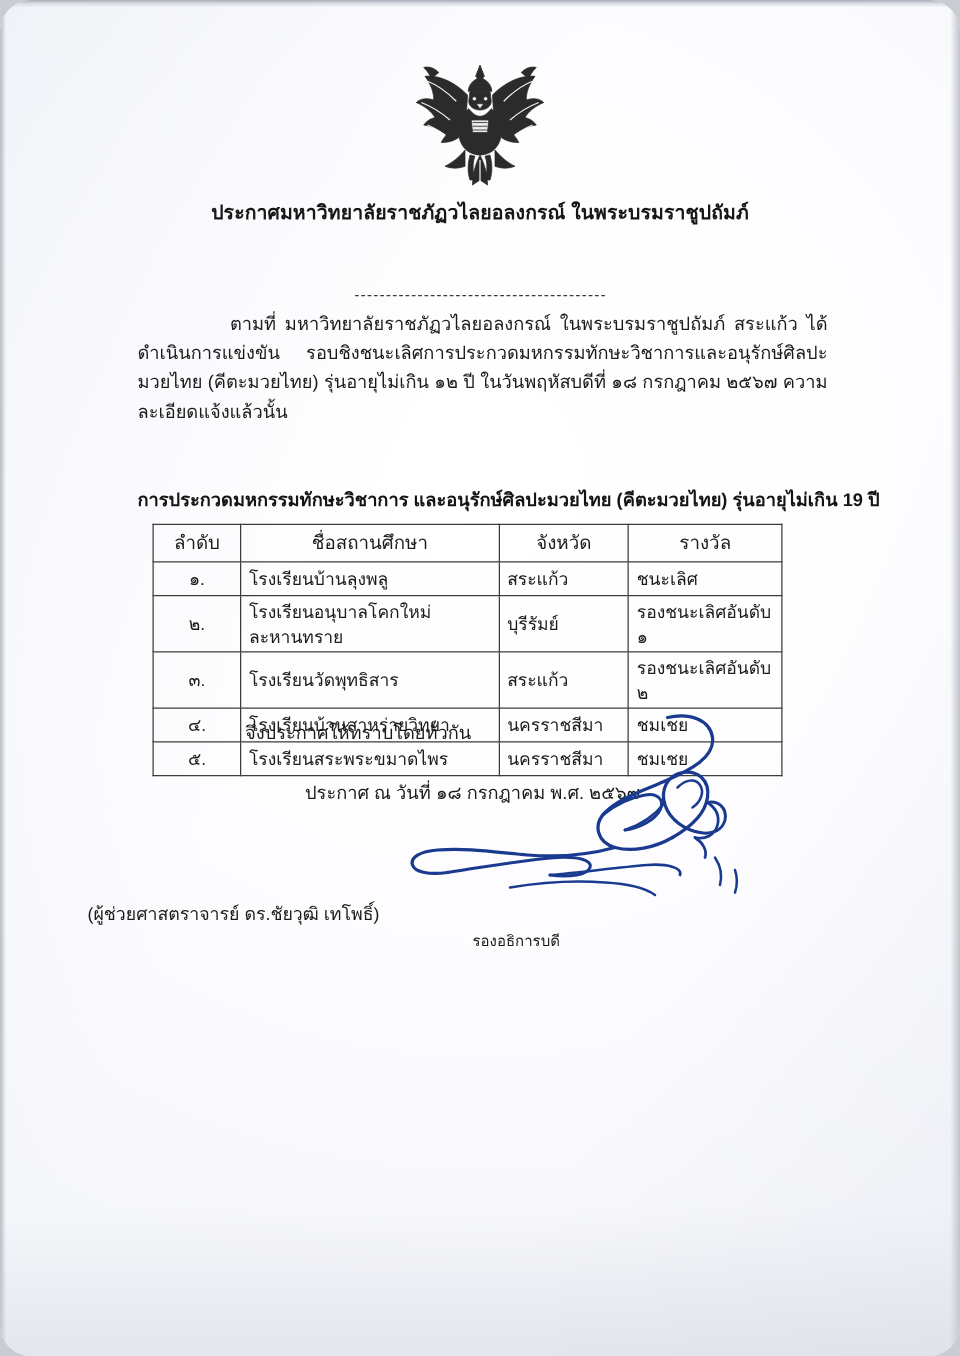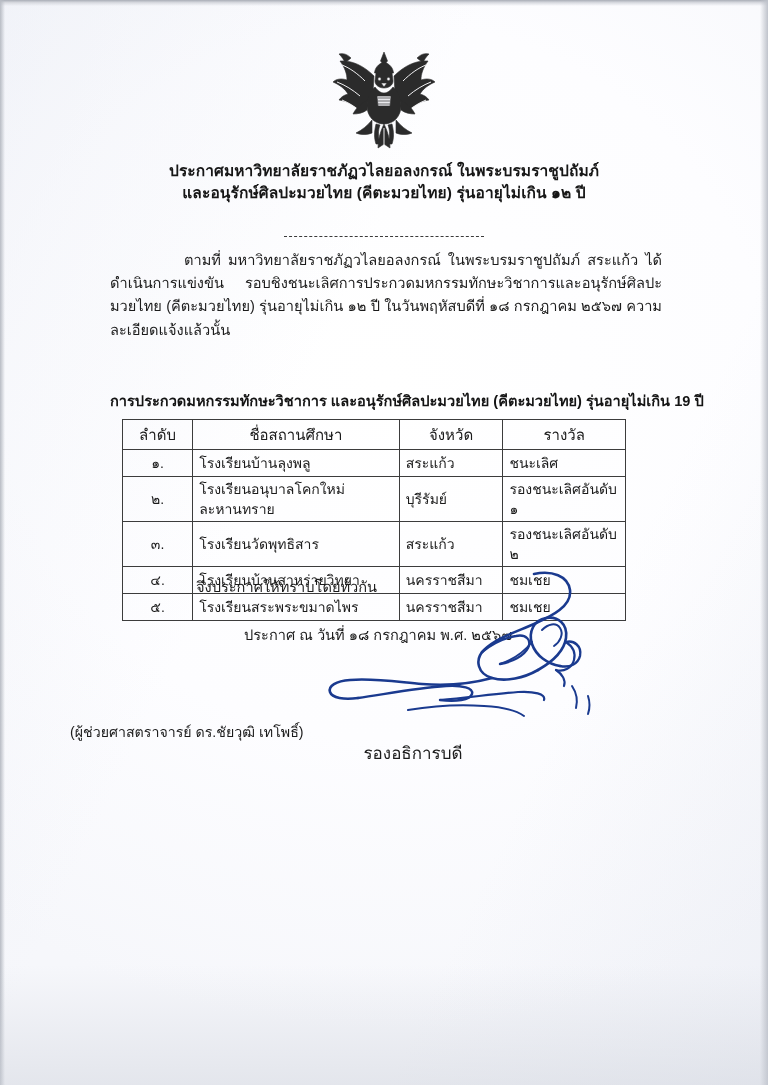--- a/index.html
+++ b/index.html
@@ -17,20 +17,21 @@
 
   
   .page {
     position: relative;
     width: 768px;
     height: 1085px;
     background:
       radial-gradient(ellipse 90% 60% at 50% 35%, #ffffff 0%, #fdfdff 55%, #f6f7fb 100%);
     box-sizing: border-box;
     overflow: hidden;
+    border-radius: 25px;
   }
   .scan-edge-top {
     position: absolute;
     top: 0; left: 0; right: 0;
     height: 6px;
     background: linear-gradient(180deg, #a9adb6 0%, #d9dbe1 45%, rgba(255,255,255,0) 100%);
     pointer-events: none;
   }
   .scan-edge-left {
     position: absolute;
@@ -209,21 +210,21 @@
     white-space: nowrap;
   }
   .sign-role {
     position: absolute;
     top: 743px;
     left: 0;
     width: 768px;
     text-align: center;
     padding-left: 58px;
     box-sizing: border-box;
-    font-size: 17px;
+    font-size: 12px;
     line-height: 21px;
     color: #1b1b1b;
     white-space: nowrap;
   }
 </style>
 </head>
 <body>
 
 <div class="page">
   <div class="scan-tint"></div>
@@ -277,21 +278,20 @@
           <path d="M72 76 C74 84 74 90 72 96 L68 96 C70 89 70 82 68 77 Z"></path>
 
           <path d="M64 76 C60 84 58 92 58 100 L64 96 L70 100 C70 92 68 84 64 76 Z"></path>
           <path d="M64 80 v18" stroke="#f0f0f2" stroke-width="1" fill="none"></path>
         </g>
       </svg>
     </div>
 
     <div class="title-block">
       <span class="title-line">ประกาศมหาวิทยาลัยราชภัฏวไลยอลงกรณ์ ในพระบรมราชูปถัมภ์</span>
-      <span class="title-line">และอนุรักษ์ศิลปะมวยไทย (คีตะมวยไทย) รุ่นอายุไม่เกิน ๑๒ ปี</span>
     </div>
 
     <div class="divider"></div>
 
     <div class="body-block">
       <p class="para"><span class="indent"></span><span>ตามที่ มหาวิทยาลัยราชภัฏวไลยอลงกรณ์ ในพระบรมราชูปถัมภ์ สระแก้ว ได้ดำเนินการแข่งขัน รอบชิงชนะเลิศการประกวดมหกรรมทักษะวิชาการและอนุรักษ์ศิลปะมวยไทย (คีตะมวยไทย) รุ่นอายุไม่เกิน ๑๒ ปี ในวันพฤหัสบดีที่ ๑๘ กรกฎาคม ๒๕๖๗ ความละเอียดแจ้งแล้วนั้น</span></p>
     </div>
 
     <div class="table-heading">การประกวดมหกรรมทักษะวิชาการ และอนุรักษ์ศิลปะมวยไทย (คีตะมวยไทย) รุ่นอายุไม่เกิน 19 ปี</div>
 

